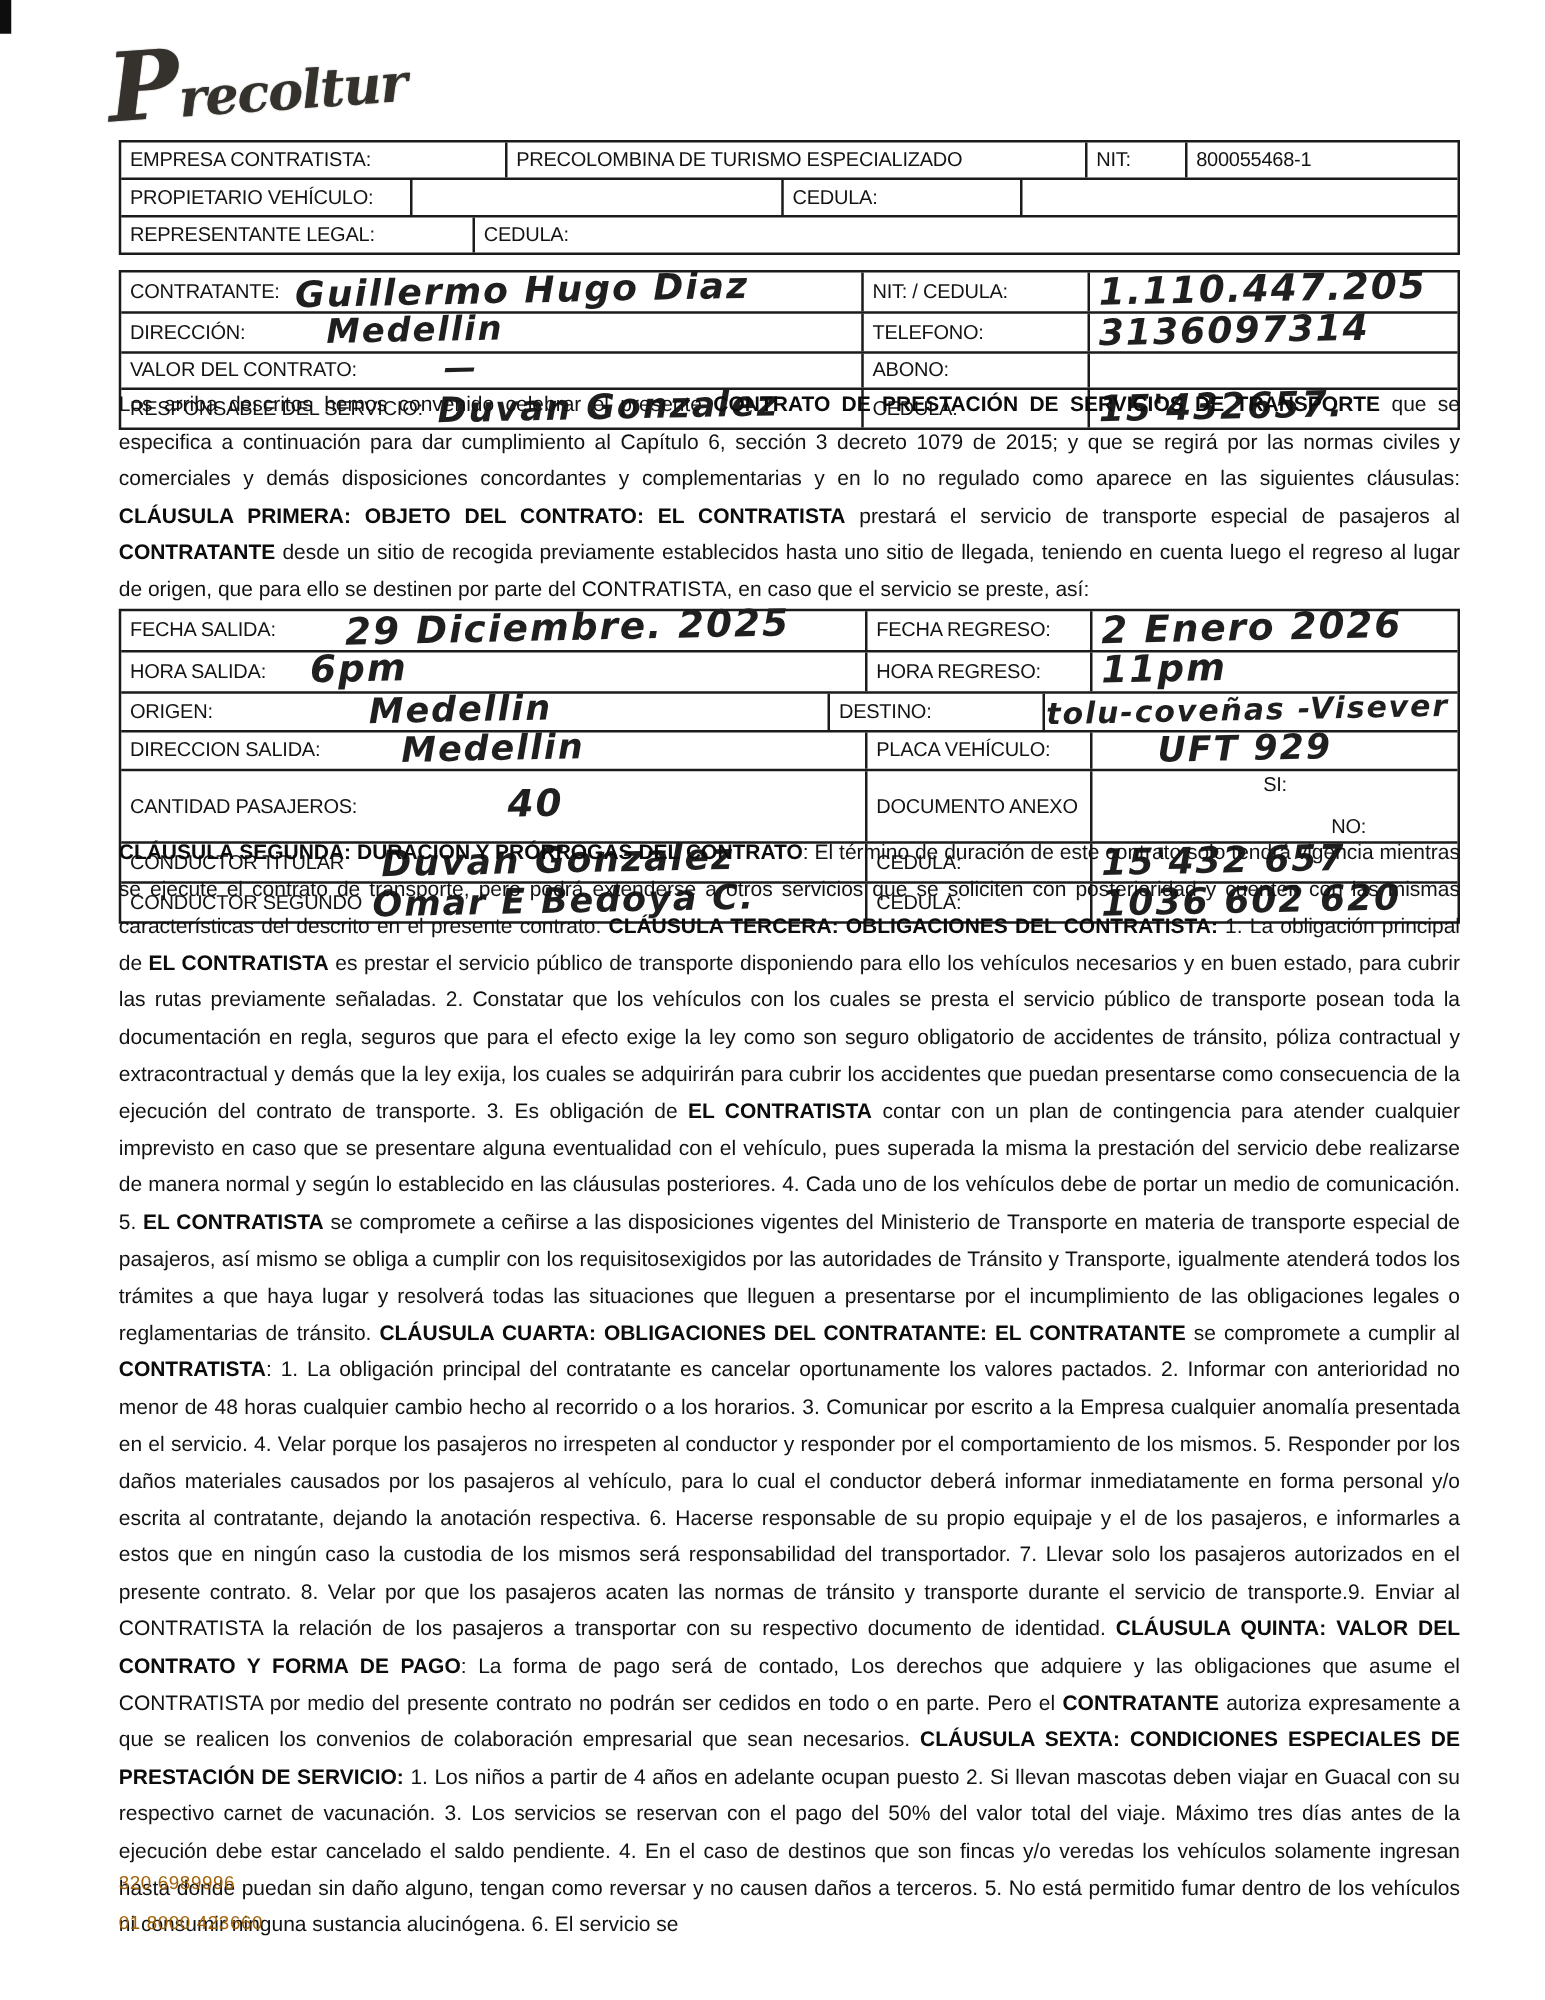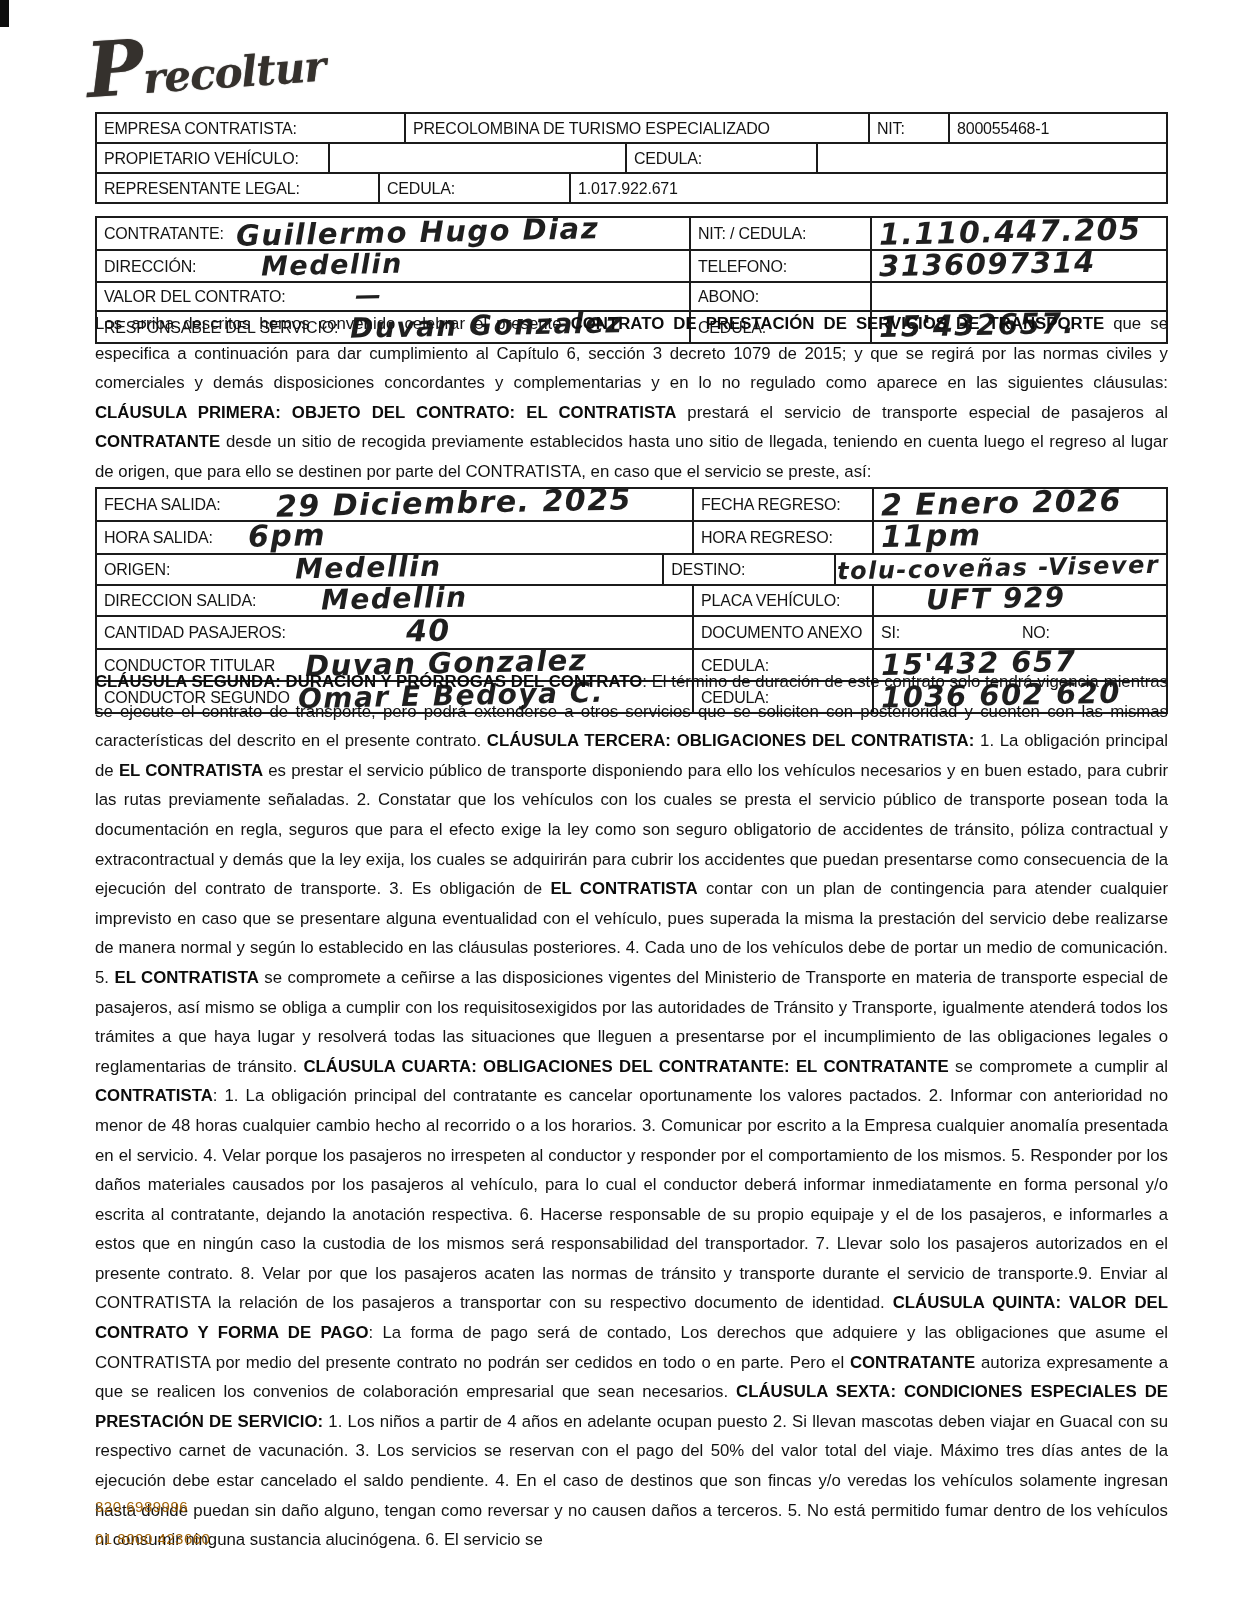--- a/index.html
+++ b/index.html
@@ -41,21 +41,21 @@
 
   .para{
     position:absolute;left:95px;width:1073px;text-align:justify;
     font-size:16.8px;line-height:29.6px;color:#121212;
   }
   .para b{font-weight:bold;color:#0c0c0c;}
 
   .footer-line{
     position:absolute;left:95px;font-size:15px;color:#a16207;letter-spacing:0.5px;
   }
-  .anexo{gap:4px;}
+  .anexo{gap:15px;flex-direction:column;}
   .anexo .anexo-no{margin-left:118px;}
 </style>
 </head>
 <body>
 
 <div class="corner-mark"></div>
 
 <div class="logo">Precoltur</div>
 
 <div class="tbl t1" style="top:112px">
@@ -67,21 +67,20 @@
   </div>
   <div class="trow">
     <div class="tcell lbl" style="width:231px">PROPIETARIO VEHÍCULO:</div>
     <div class="tcell lbl" style="width:297px"></div>
     <div class="tcell lbl" style="width:191px">CEDULA:</div>
     <div class="tcell lbl grow"></div>
   </div>
   <div class="trow">
     <div class="tcell lbl" style="width:281px">REPRESENTANTE LEGAL:</div>
     <div class="tcell lbl" style="width:191px">CEDULA:</div>
-    <div class="tcell lbl grow">1.017.922.671</div>
   </div>
 </div>
 
 <div class="tbl t2" style="top:216px">
   <div class="trow">
     <div class="tcell" style="width:592px">
       <span class="lbl">CONTRATANTE:</span>
       <span class="hw" style="margin-left:12px;font-size:29px">Guillermo Hugo Diaz</span>
     </div>
     <div class="tcell lbl" style="width:181px">NIT: / CEDULA:</div>

